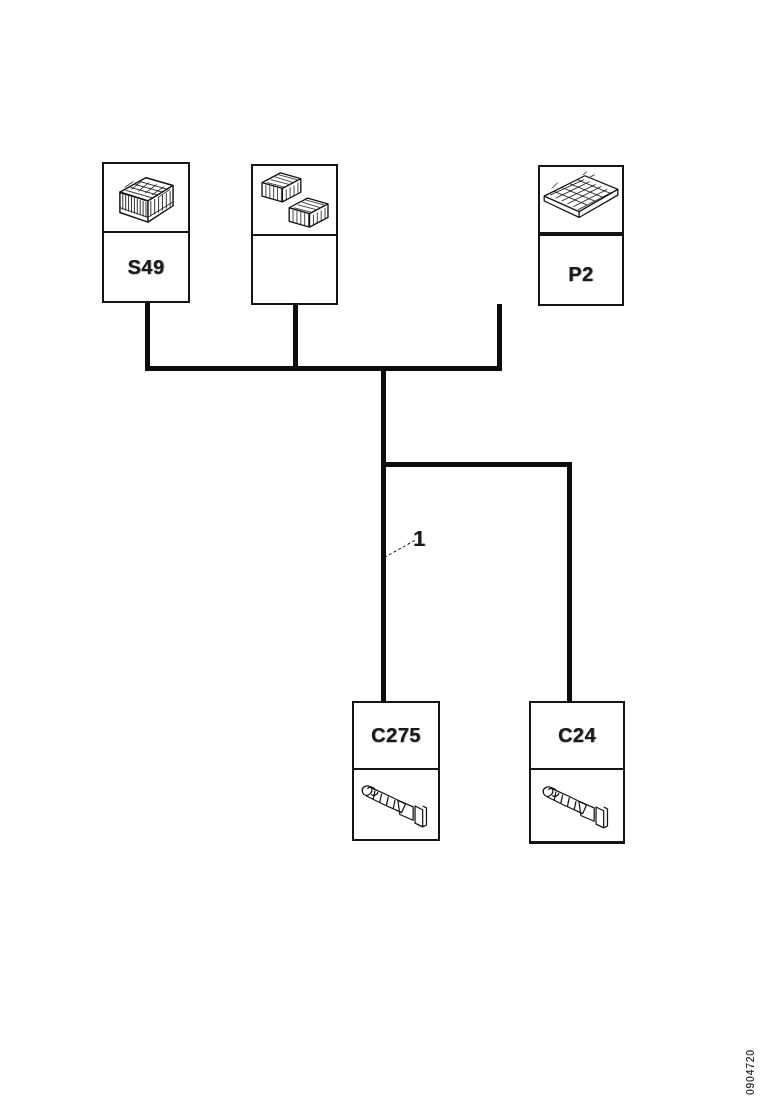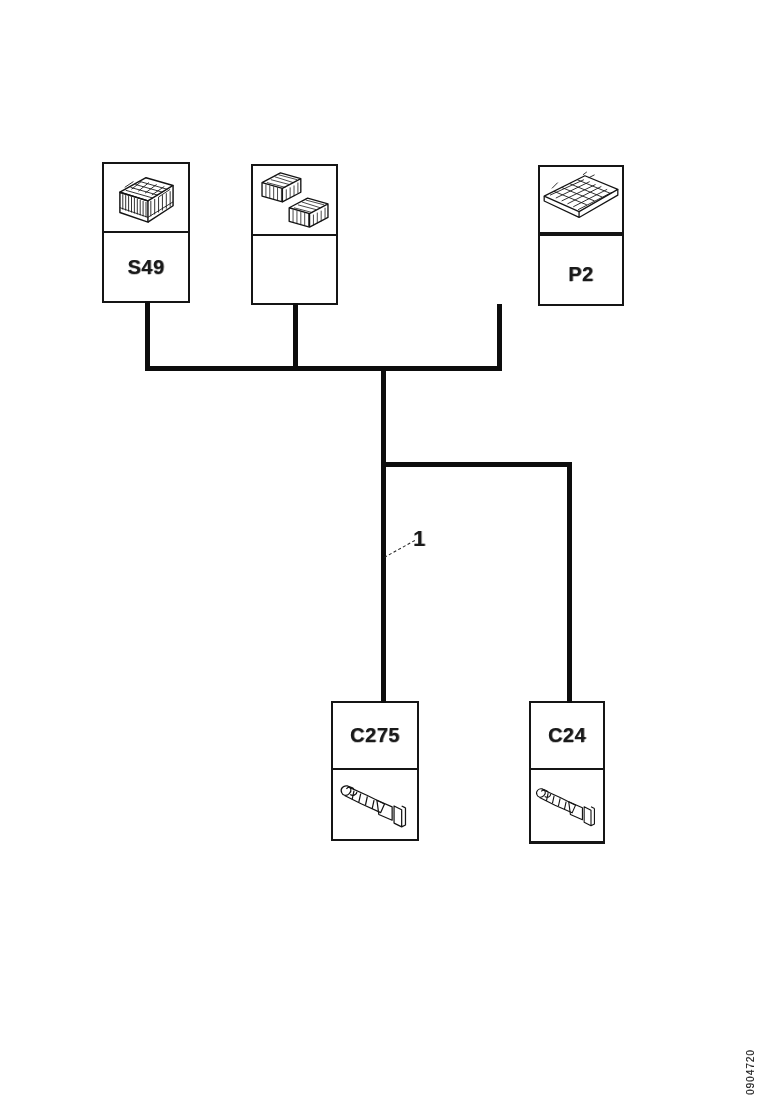--- a/index.html
+++ b/index.html
@@ -103,39 +103,39 @@
             <path d="M12 20 L18 14 M50 9 L56 6 M44 6 L48 3"></path>
           </g>
         </g>
       </svg>
     </div>
     <div class="sec fill" style="padding-top:8px">
       <span class="clabel">P2</span>
     </div>
   </div>
 
-  <div class="cbox" style="left:331px;top:701px;width:88px;height:140px">
+  <div class="cbox" style="left:352px;top:701px;width:88px;height:140px">
     <div class="sec first" style="height:67px">
       <span class="clabel">C275</span>
     </div>
     <div class="sec fill">
       <svg viewBox="0 0 84 58" width="80" height="56">
         <g fill="none" stroke="#141414" stroke-width="1.3" stroke-linejoin="round">
           <path d="M7 16 C5 12 9 8 13 9 C17 10 18 14 15 17 C12 20 8 19 7 16 Z"></path>
           <path d="M12 12 C14 9 19 10 20 13 M16 18 C19 20 23 18 23 15"></path>
           <path d="M14 10 L34 19 L52 28 L48 37 L28 28 L10 19"></path>
           <path d="M20 14 L18 23 M27 17 L25 26 M34 20 L32 29 M41 24 L39 33"></path>
           <path d="M44 24 L60 31 L60 45 L46 39 L44 24 Z"></path>
           <path d="M62 30 L62 48 L70 52 L70 34 Z M74 32 L74 50 L70 52 M74 32 L70 30"></path>
         </g>
       </svg>
     </div>
   </div>
 
-  <div class="cbox thickbottom" style="left:529px;top:701px;width:76px;height:143px">
+  <div class="cbox thickbottom" style="left:529px;top:701px;width:96px;height:143px">
     <div class="sec first" style="height:67px">
       <span class="clabel">C24</span>
     </div>
     <div class="sec fill">
       <svg viewBox="0 0 84 58" width="80" height="56">
         <g fill="none" stroke="#141414" stroke-width="1.3" stroke-linejoin="round">
           <path d="M7 16 C5 12 9 8 13 9 C17 10 18 14 15 17 C12 20 8 19 7 16 Z"></path>
           <path d="M12 12 C14 9 19 10 20 13 M16 18 C19 20 23 18 23 15"></path>
           <path d="M14 10 L34 19 L52 28 L48 37 L28 28 L10 19"></path>
           <path d="M20 14 L18 23 M27 17 L25 26 M34 20 L32 29 M41 24 L39 33"></path>

